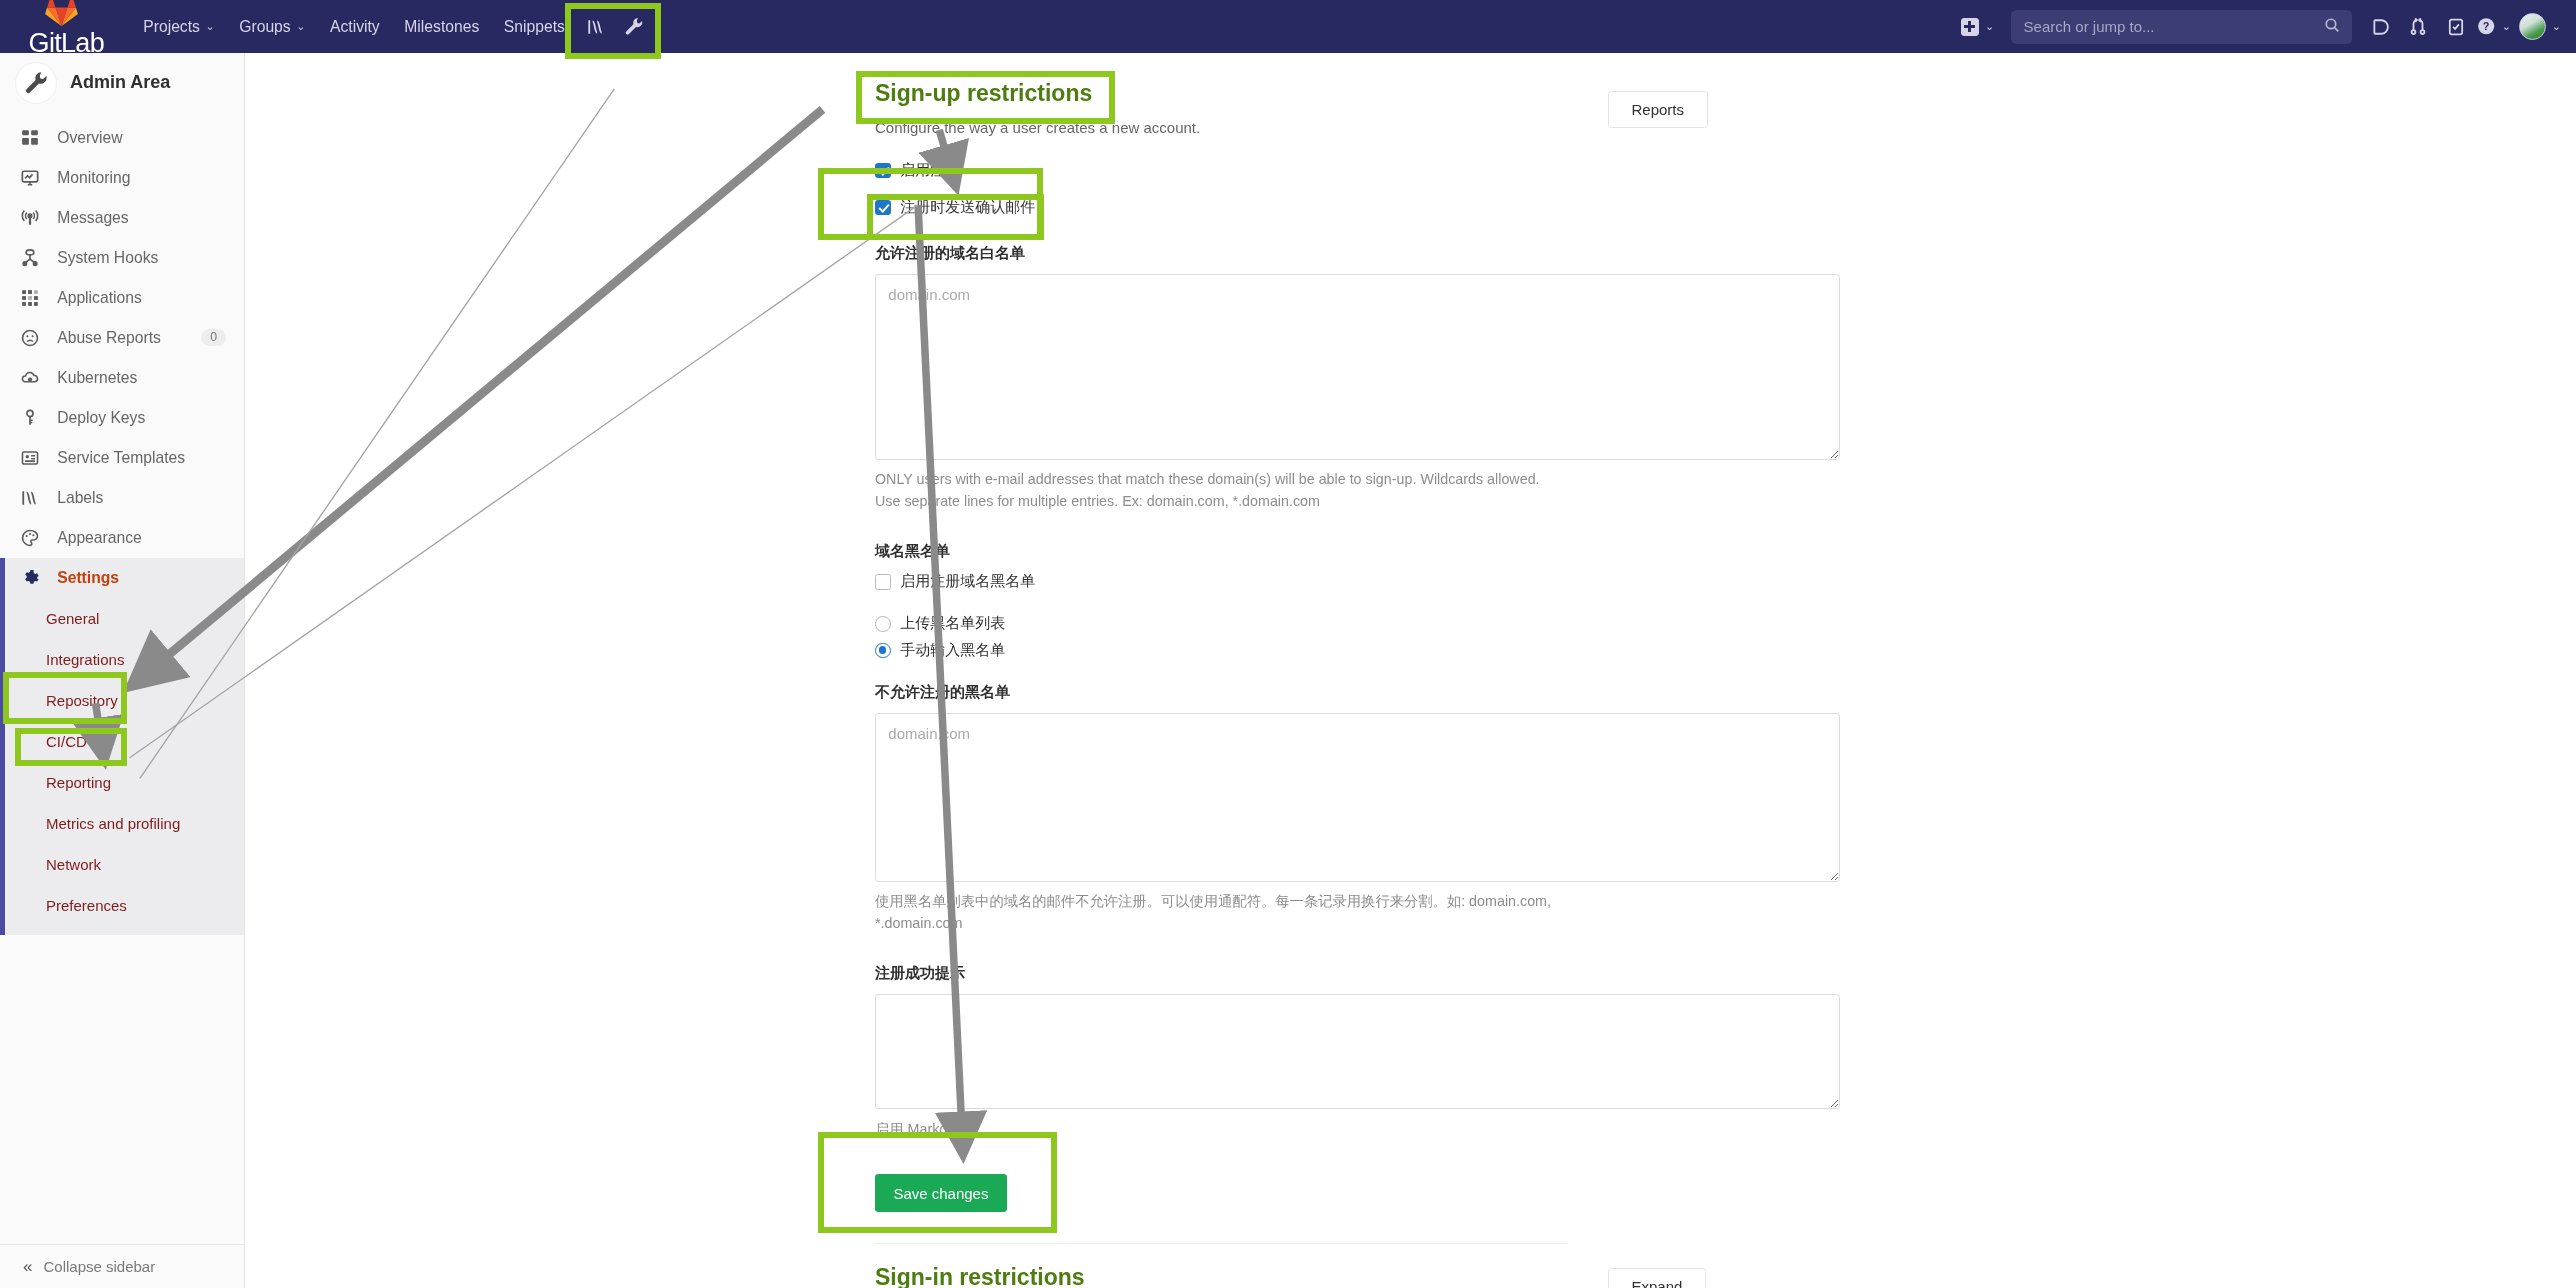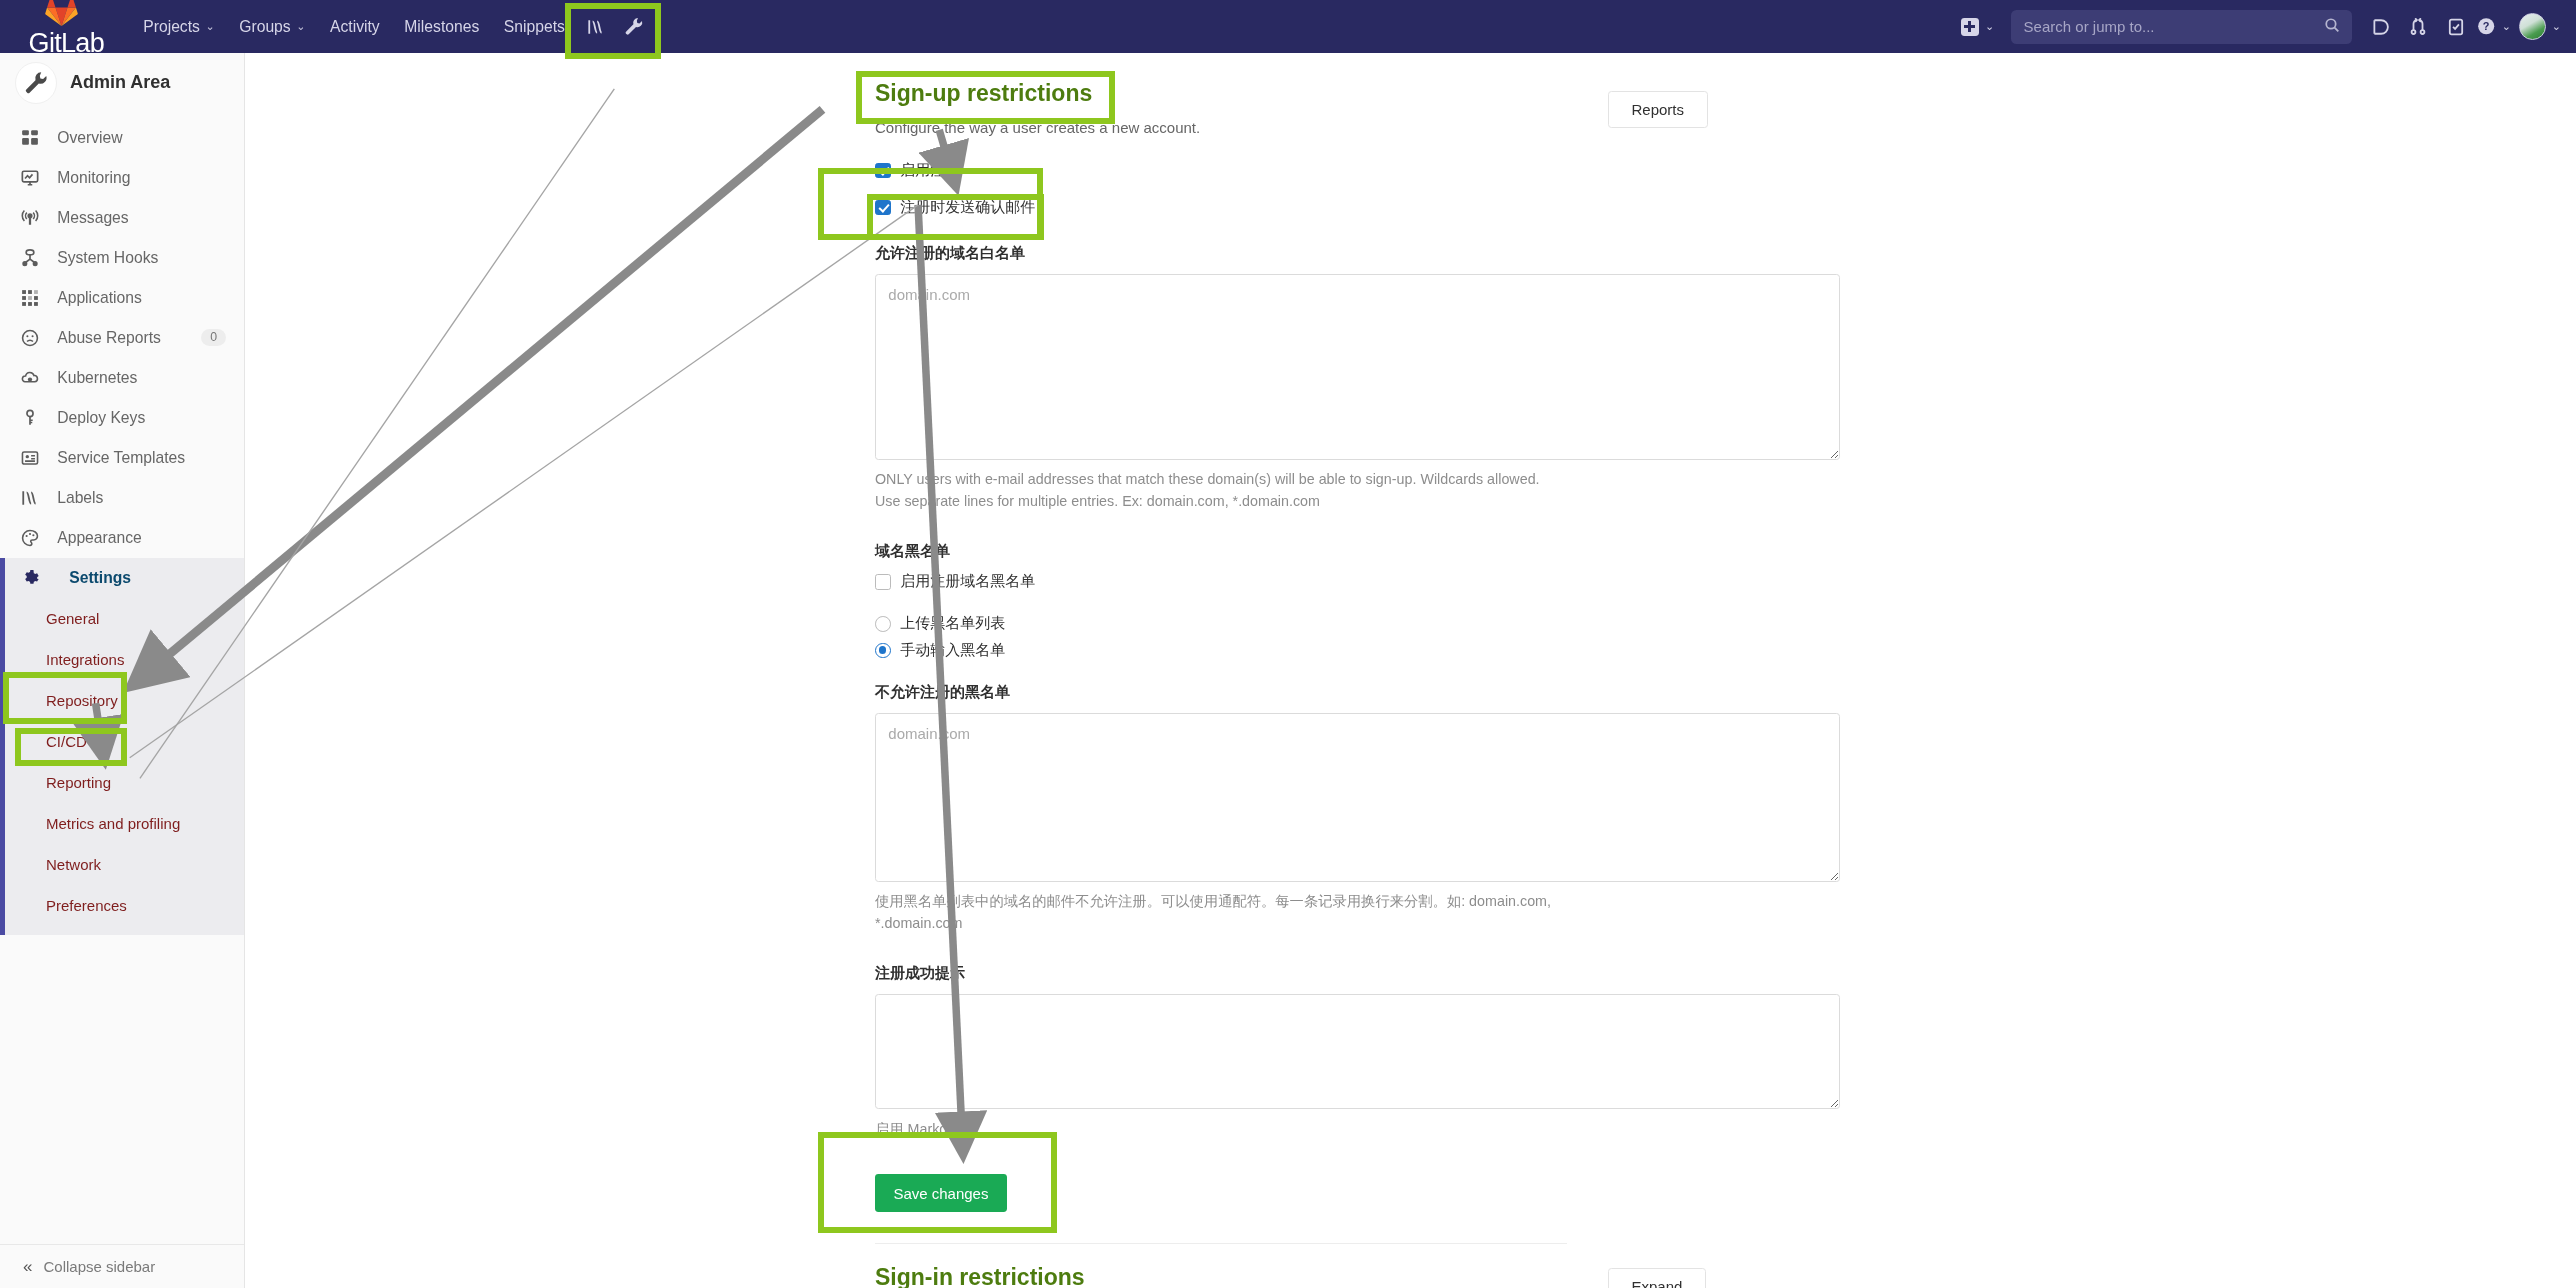--- a/index.html
+++ b/index.html
@@ -101,21 +101,21 @@
     display: flex; align-items: center;
     height: 40px; padding-left: 20.5px;
     color: #666; font-size: 15.7px;
     text-decoration: none; position: relative;
   }
   .sb-item .ic {
     width: 23px; display: flex; align-items: center;
     justify-content: flex-start; margin-right: 13.7px; color: #5c5c5c;
   }
   .sb-item.active {
-    background: #ececef; color: #0c4a6e; font-weight: 700; gap: 12px;
+    background: #ececef; color: #c2410c; font-weight: 700;
   }
   .sb-item.active .ic { color: #292961; }
   .sb-item.active::before {
     content: ""; position: absolute; left: 0; top: 0;
     width: 4.8px; height: 100%; background: #4b4ba3;
   }
   .sb-sub {
     background: #ececef; padding-bottom: 9.6px; position: relative;
   }
   .sb-sub::before {

